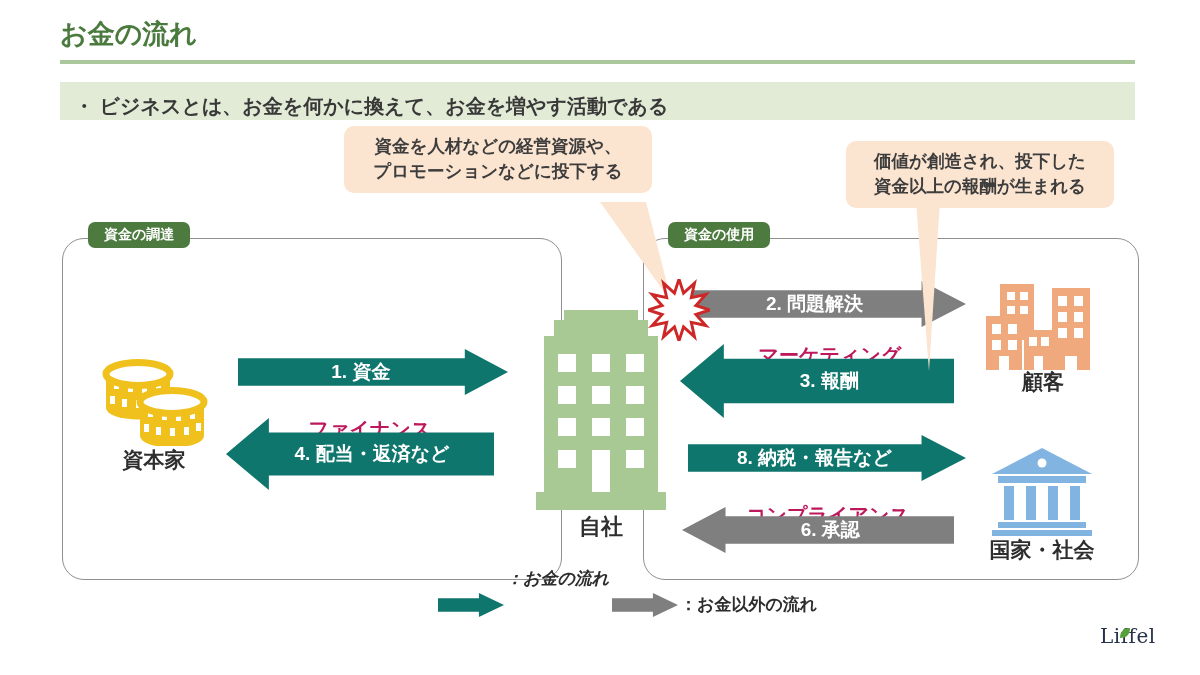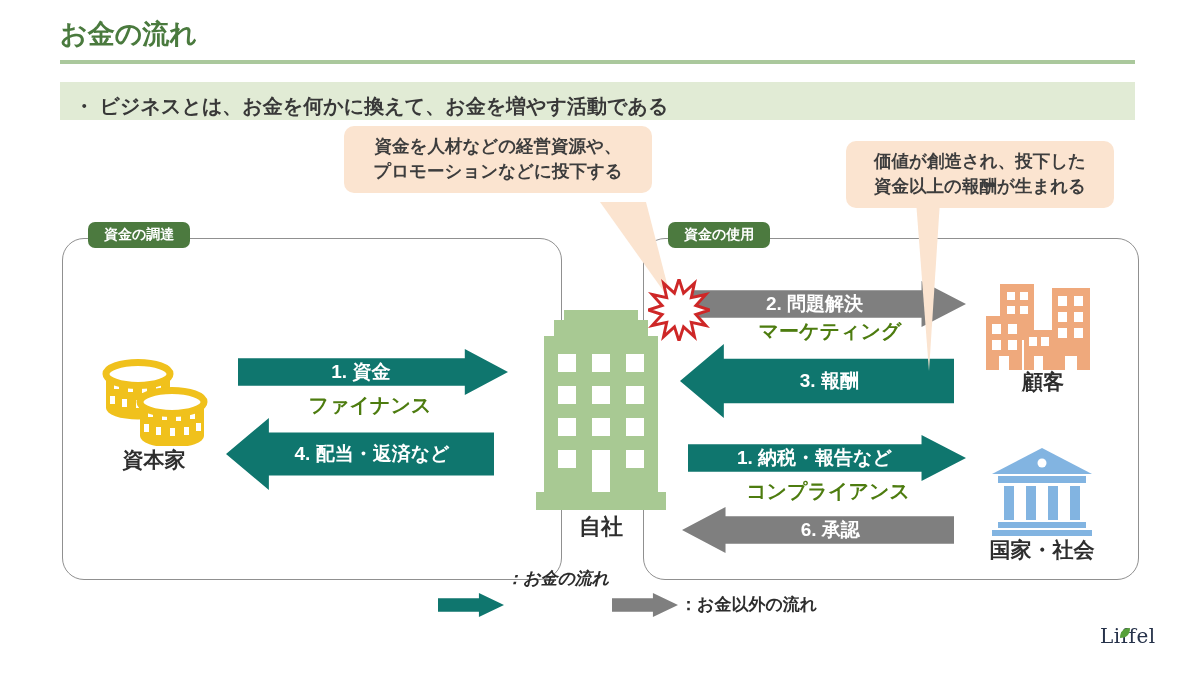--- a/index.html
+++ b/index.html
@@ -30,21 +30,21 @@
 
   .arr{display:flex;align-items:center;justify-content:center;z-index:2;}
   .arr span{color:#fff;font-weight:bold;font-size:19px;white-space:nowrap;}
   .arr-r{clip-path:polygon(0 20%,84% 20%,84% 0,100% 50%,84% 100%,84% 80%,0 80%);}
   .arr-l{clip-path:polygon(100% 20%,16% 20%,16% 0,0 50%,16% 100%,16% 80%,100% 80%);}
   .arr-r span{padding-right:9%;}
   .arr-l span{padding-left:9%;}
   .green{background:#0f766e;}
   .gray{background:#7f7f7f;}
 
-  .activity{font-size:20px;font-weight:bold;color:#4d7c0f;text-align:center;z-index:2;}
+  .activity{font-size:20px;font-weight:bold;color:#be185d;text-align:center;z-index:2;margin-top:24px;}
   .entity-label{font-size:21px;font-weight:bold;color:#2e2e2e;text-align:center;z-index:2;}
 
   .legend-label{font-size:17px;font-weight:bold;color:#2d2d2d;line-height:24px;}
   .legend-arr{z-index:2;}
   .legend-r{clip-path:polygon(0 22%,62% 22%,62% 0,100% 50%,62% 100%,62% 78%,0 78%);}
 
   .burst{z-index:6;}
   .logo{left:1100px;top:624px;font-family:"DejaVu Serif","Liberation Serif",serif;
     font-size:20px;color:#26324a;letter-spacing:0.5px;}
   .logo .leaf{position:absolute;left:19px;top:3px;}
@@ -136,21 +136,21 @@
 
   <div class="abs arr arr-r gray" style="left:688px;top:281px;width:278px;height:46px;">
     <span>2. 問題解決</span>
   </div>
   <div class="abs activity" style="left:730px;top:318px;width:200px;">マーケティング</div>
   <div class="abs arr arr-l green" style="left:680px;top:344px;width:274px;height:74px;">
     <span>3. 報酬</span>
   </div>
 
   <div class="abs arr arr-r green" style="left:688px;top:435px;width:278px;height:46px;">
-    <span>1. 納税・報告など</span>
+    <span>8. 納税・報告など</span>
   </div>
   <div class="abs activity" style="left:728px;top:478px;width:200px;">コンプライアンス</div>
   <div class="abs arr arr-l gray" style="left:682px;top:507px;width:272px;height:46px;">
     <span>6. 承認</span>
   </div>
 
   <svg class="abs" style="left:986px;top:284px;" width="114" height="86" viewBox="0 0 114 86">
     <rect x="14" y="0" width="34" height="56" fill="#efa97c"></rect>
     <rect x="21" y="8" width="8" height="8" fill="#fff"></rect>
       <rect x="34" y="8" width="8" height="8" fill="#fff"></rect>

